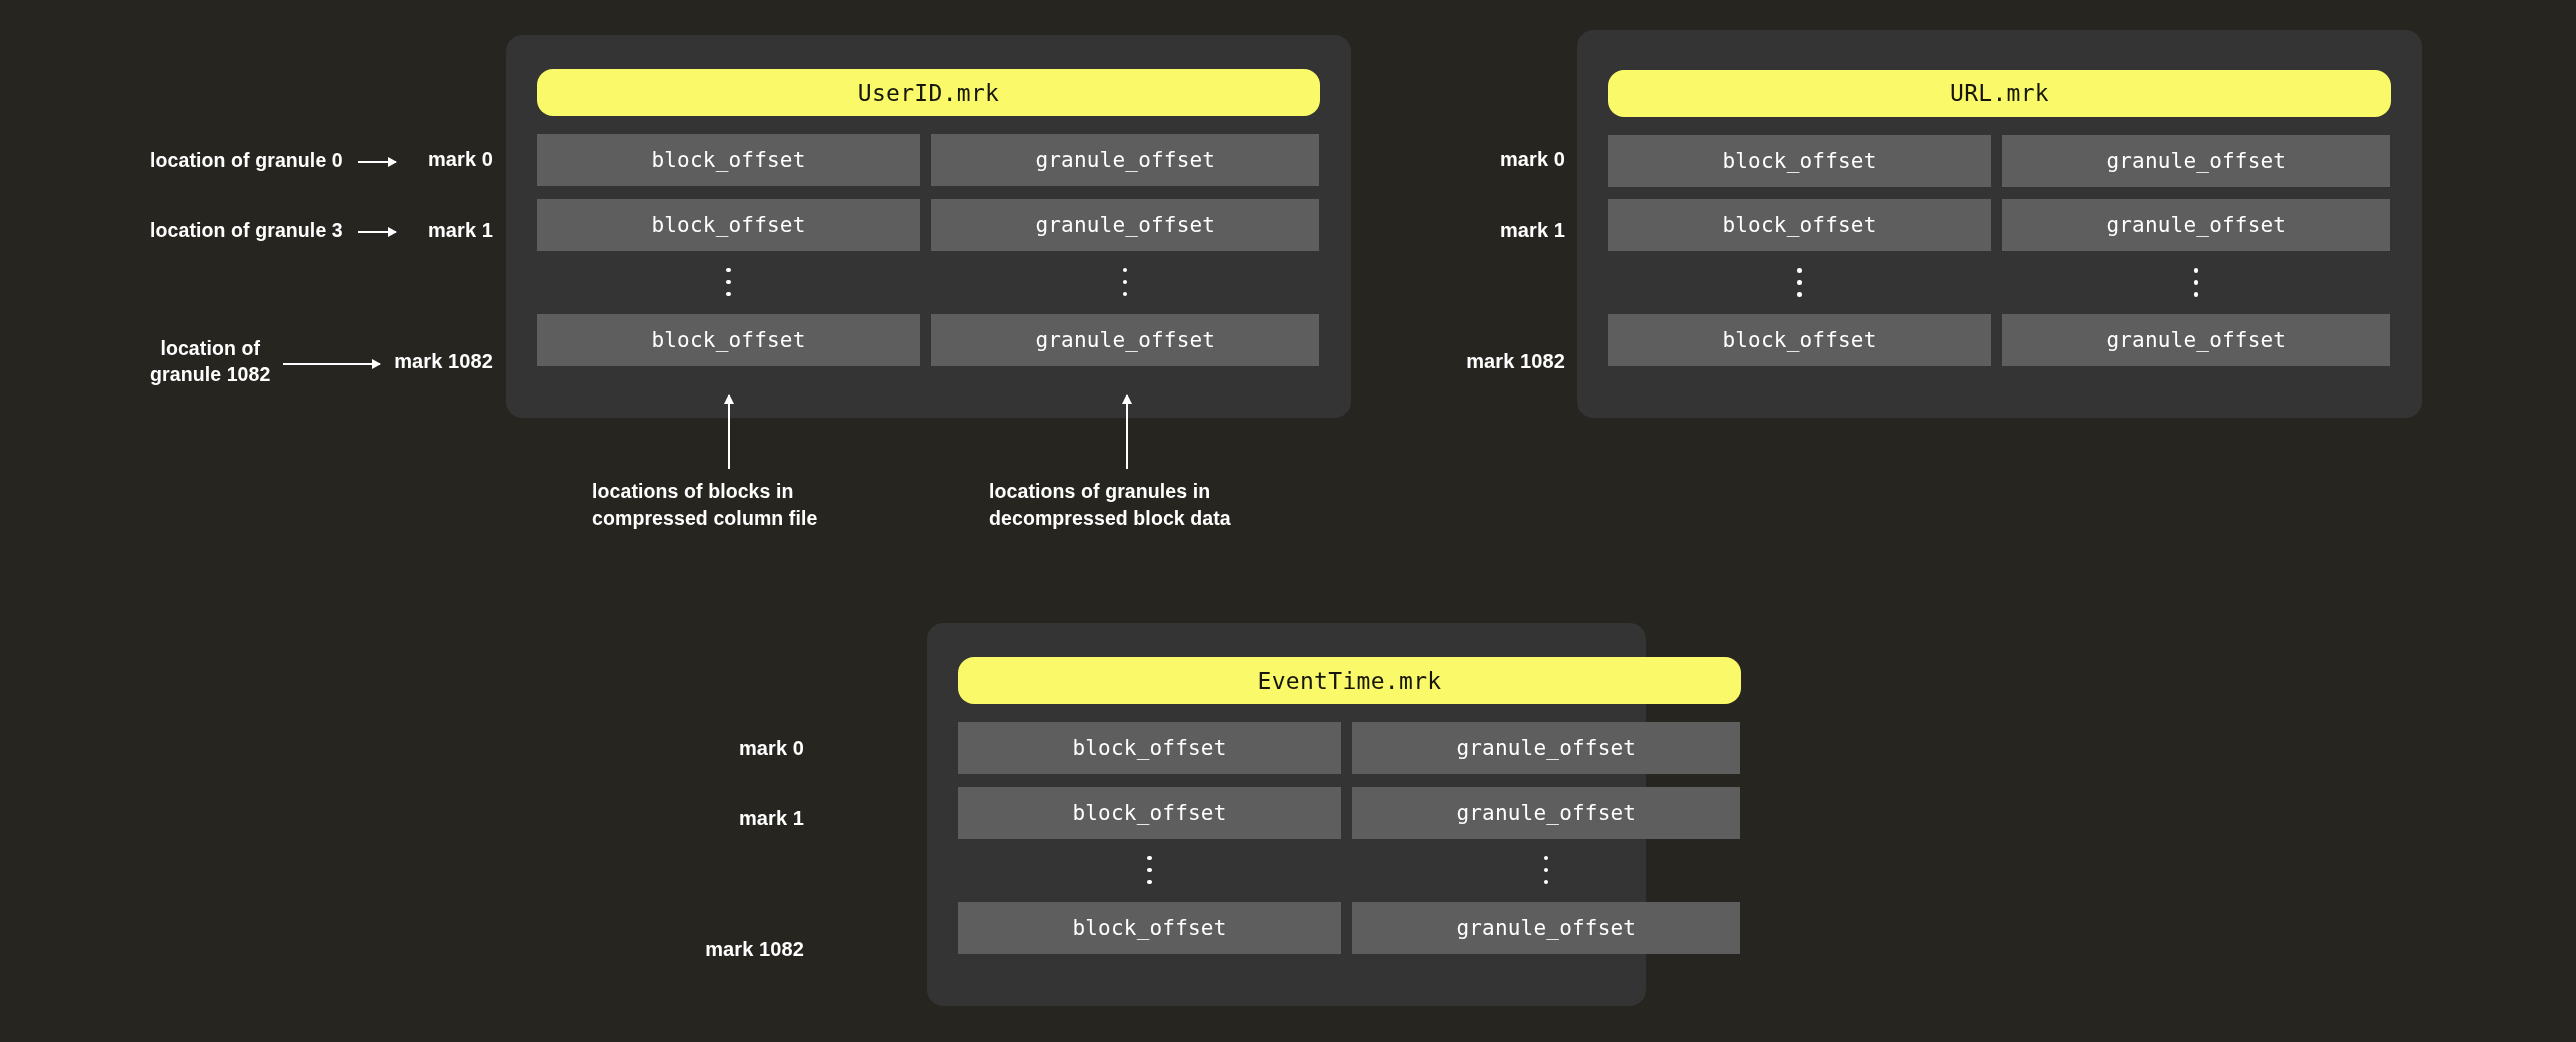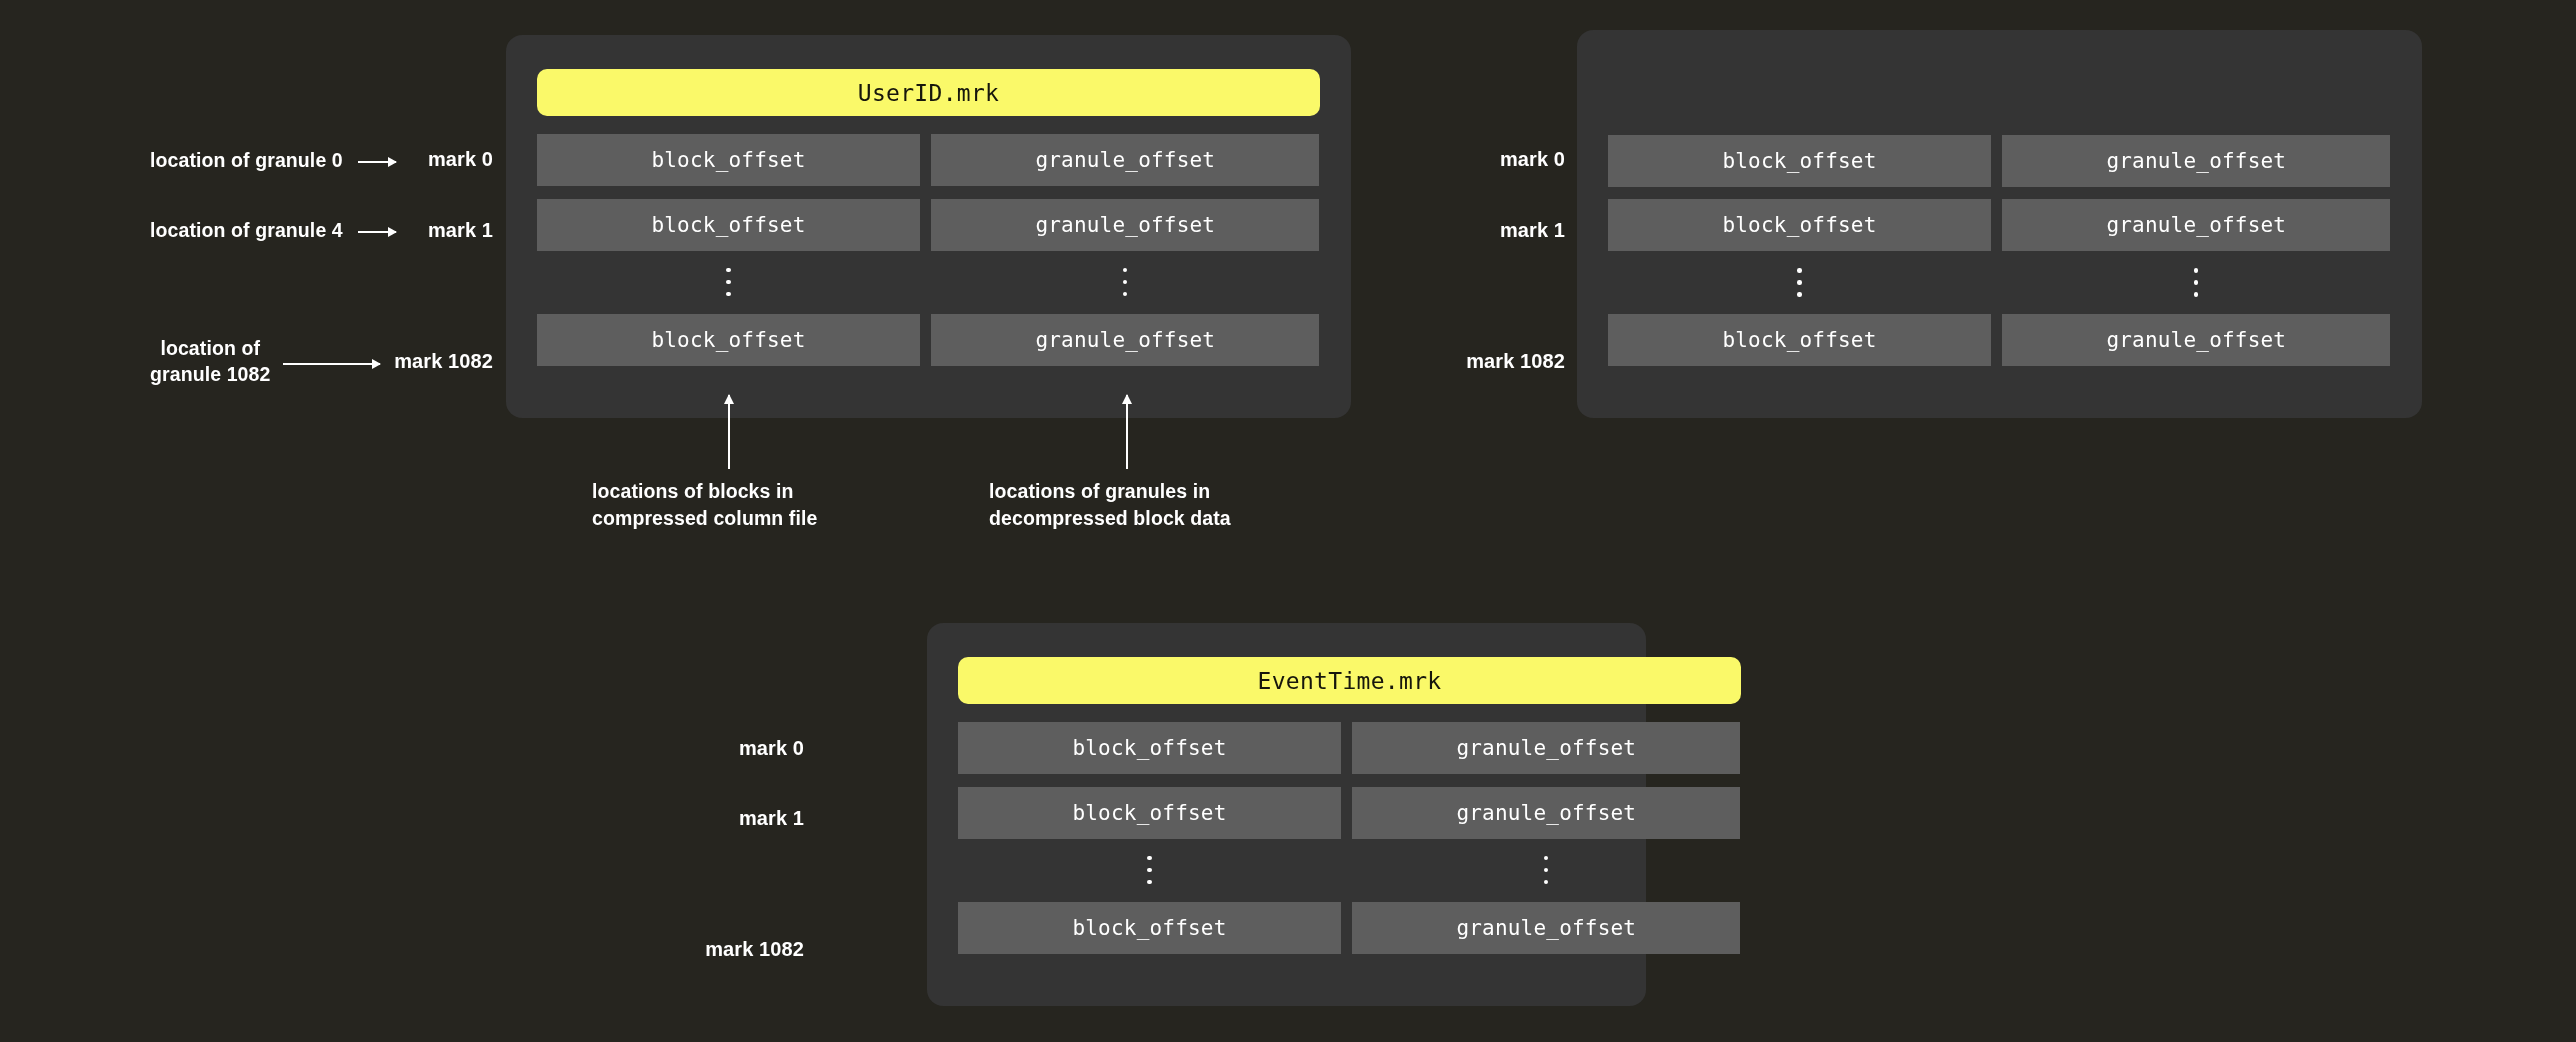--- a/index.html
+++ b/index.html
@@ -25,21 +25,21 @@
   .panel {
     position: absolute;
     background: #343434;
     border-radius: 16.3px;
     box-sizing: border-box;
   }
 
   .panel-title {
     position: absolute;
     background: #faf969;
-    border-radius: 10px;
+    border-radius: 16px;
     color: #16160c;
     font-family: "DejaVu Sans Mono", "Liberation Mono", monospace;
     font-size: 23px;
     font-weight: 400;
     letter-spacing: 0.3px;
     display: flex;
     align-items: center;
     justify-content: center;
   }
 
@@ -160,21 +160,21 @@
   }
 </style>
 </head>
 <body>
 
 <div id="stage">
 
   <div class="granule-caption" style="left:150px; top:148px;">location of granule 0</div>
   <div class="h-arrow" style="left:358px; top:161px; width:38px;"></div>
 
-  <div class="granule-caption" style="left:150px; top:218px;">location of granule 4</div>
+  <div class="granule-caption" style="left:150px; top:218px;">location of granule 3</div>
   <div class="h-arrow" style="left:358px; top:231px; width:38px;"></div>
 
   <div class="granule-caption" style="left:150px; top:336px;text-align:center;">location of
 granule 1082</div>
   <div class="h-arrow" style="left:283px; top:363px; width:97px;"></div>
 
   <div class="mark-label" style="left:352px; top:148px; width:141px;">mark 0</div>
   <div class="mark-label" style="left:352px; top:219px; width:141px;">mark 1</div>
   <div class="mark-label" style="left:352px; top:350px; width:141px;">mark 1082</div>
 
@@ -219,20 +219,21 @@
   <div class="annotation" style="left:592px; top:478px;">locations of blocks in
 compressed column file</div>
   <div class="annotation" style="left:989px; top:478px;">locations of granules in
 decompressed block data</div>
 
   <div class="mark-label" style="left:1424px; top:148px; width:141px;">mark 0</div>
   <div class="mark-label" style="left:1424px; top:219px; width:141px;">mark 1</div>
   <div class="mark-label" style="left:1424px; top:350px; width:141px;">mark 1082</div>
 
   <div class="panel" style="left:1577px; top:29.5px; width:845px; height:388px;">
+    <div class="panel-title" style="left:31px; top:40px; width:783px; height:47px;">URL.mrk</div>
 
     <div class="rows" style="left:31px; top:105px;">
       <div class="row">
         <div class="cell" style="width:383px; height:52px; margin-right:11.3px;">block_offset</div>
         <div class="cell" style="width:388px; height:52px;">granule_offset</div>
       </div>
       <div class="row" style="margin-top:12.6px;">
         <div class="cell" style="width:383px; height:52px; margin-right:11.3px;">block_offset</div>
         <div class="cell" style="width:388px; height:52px;">granule_offset</div>
       </div>

